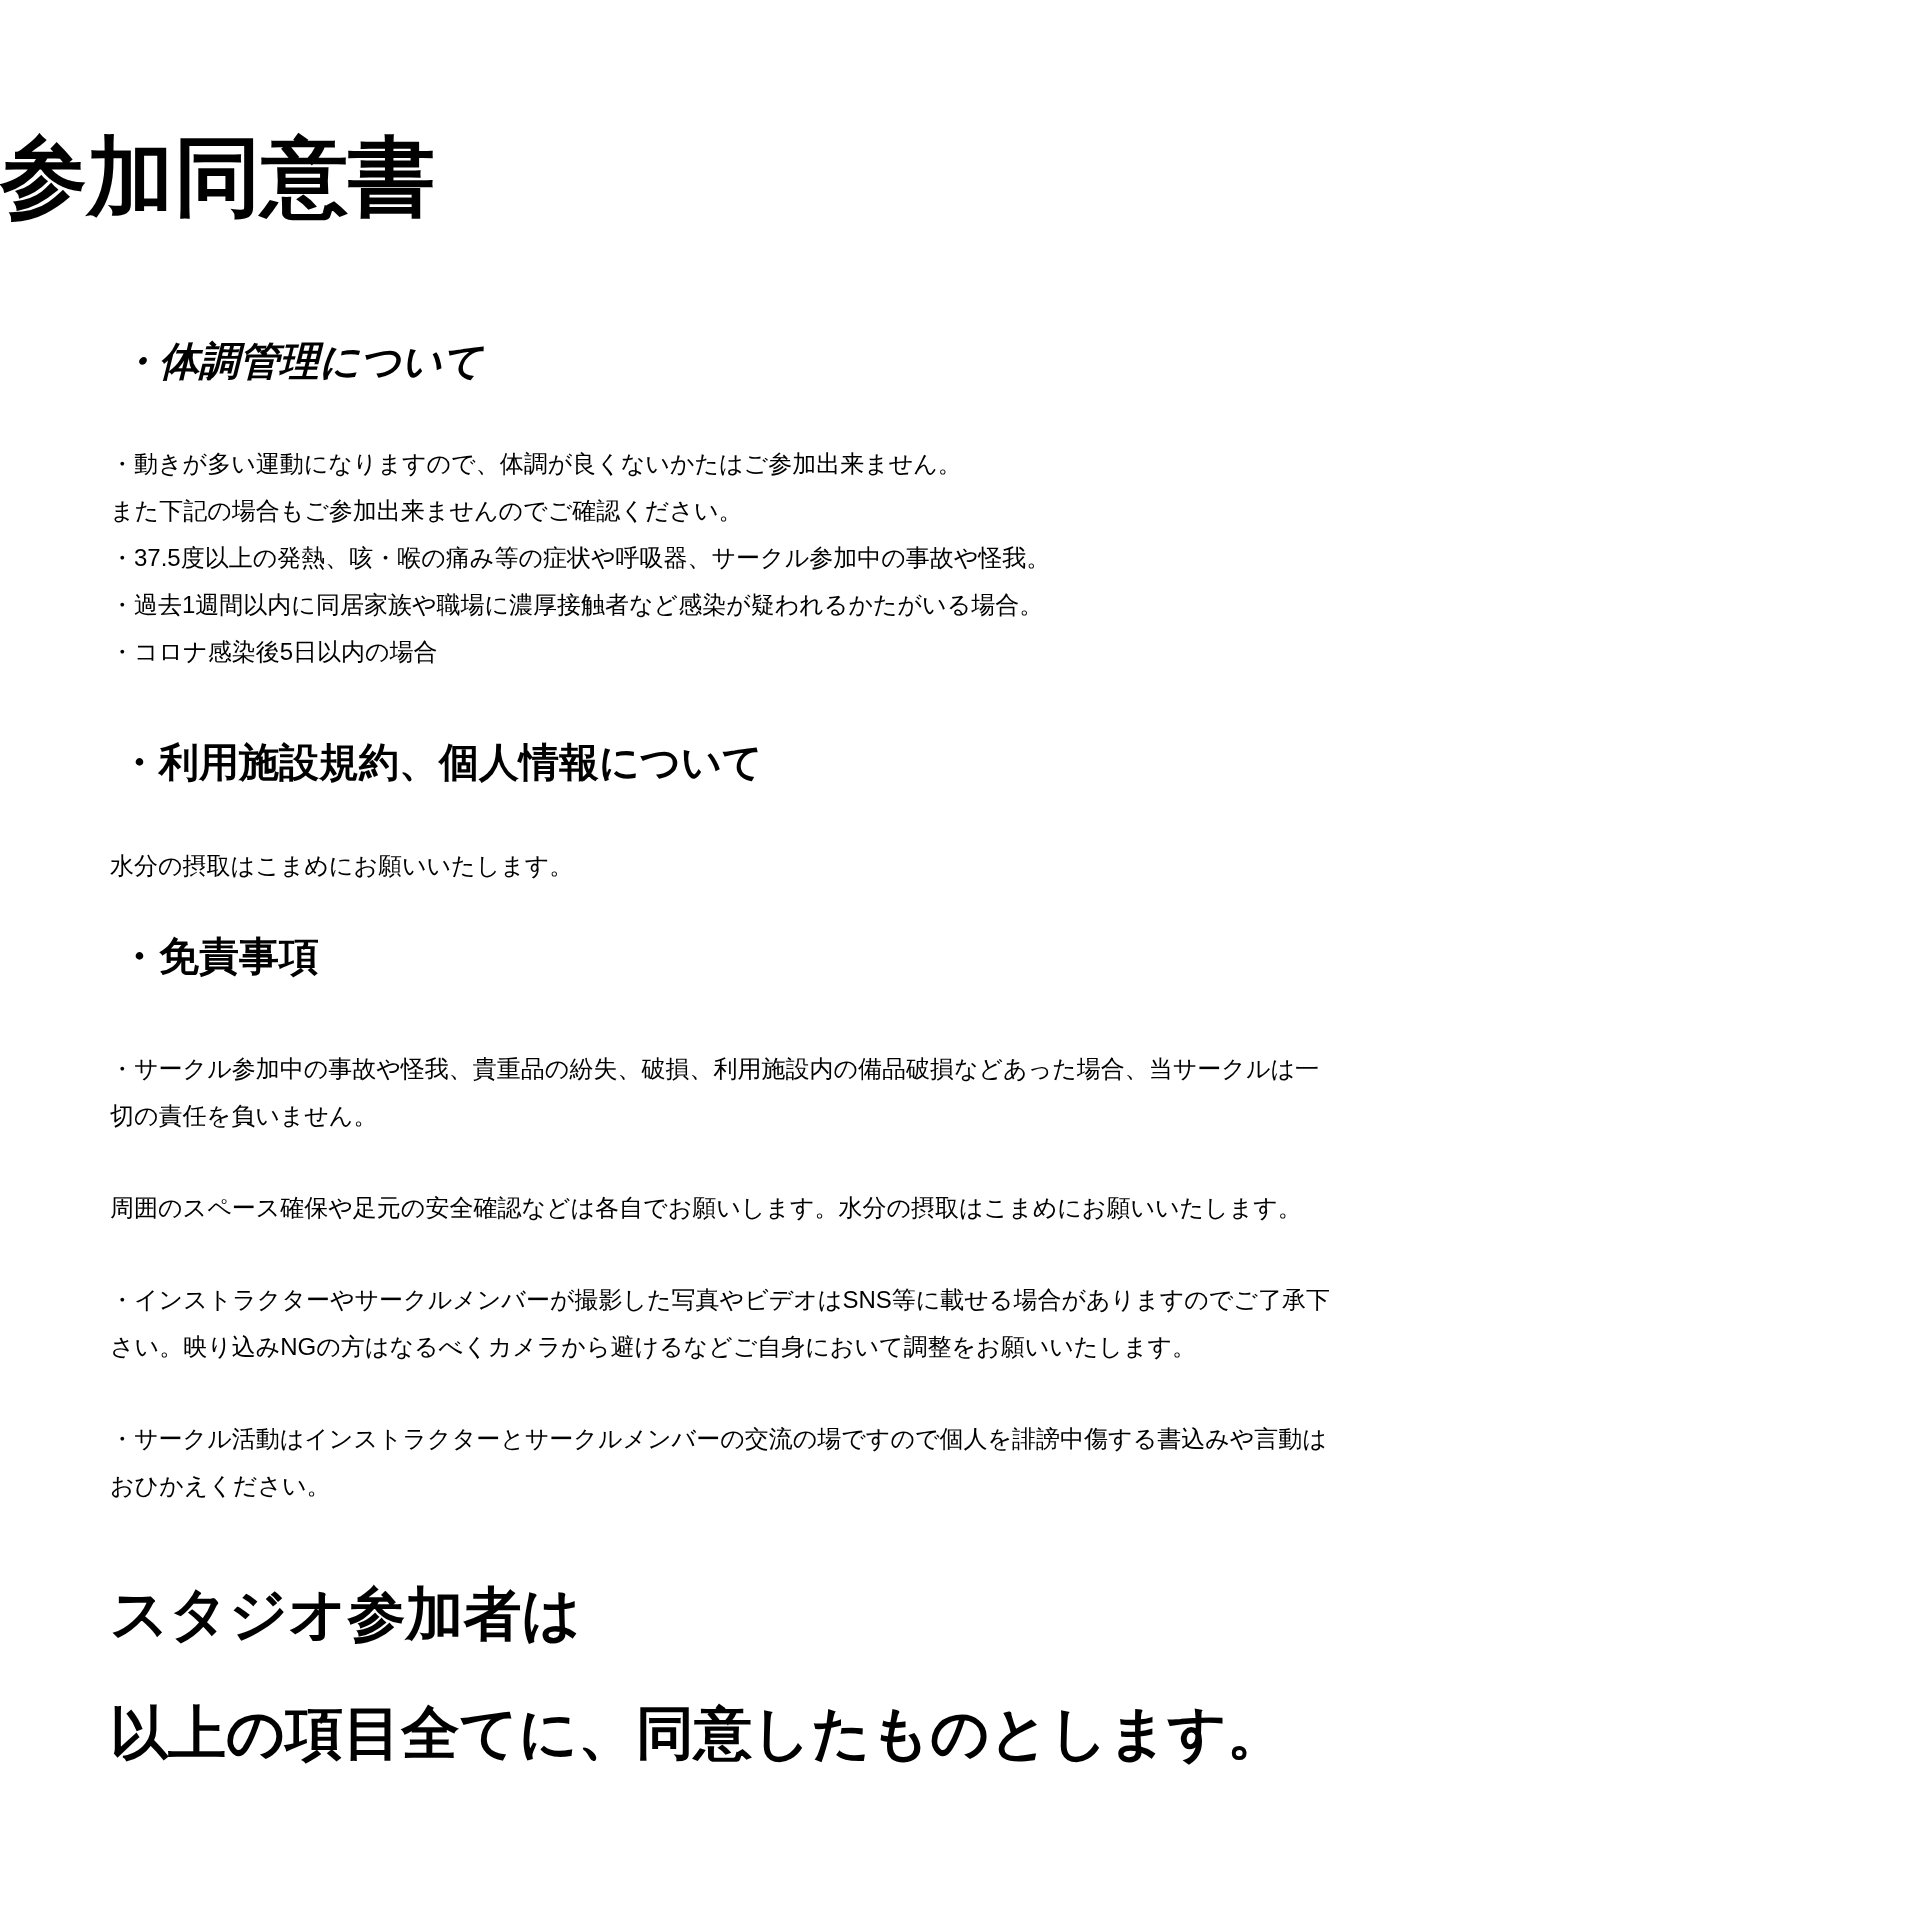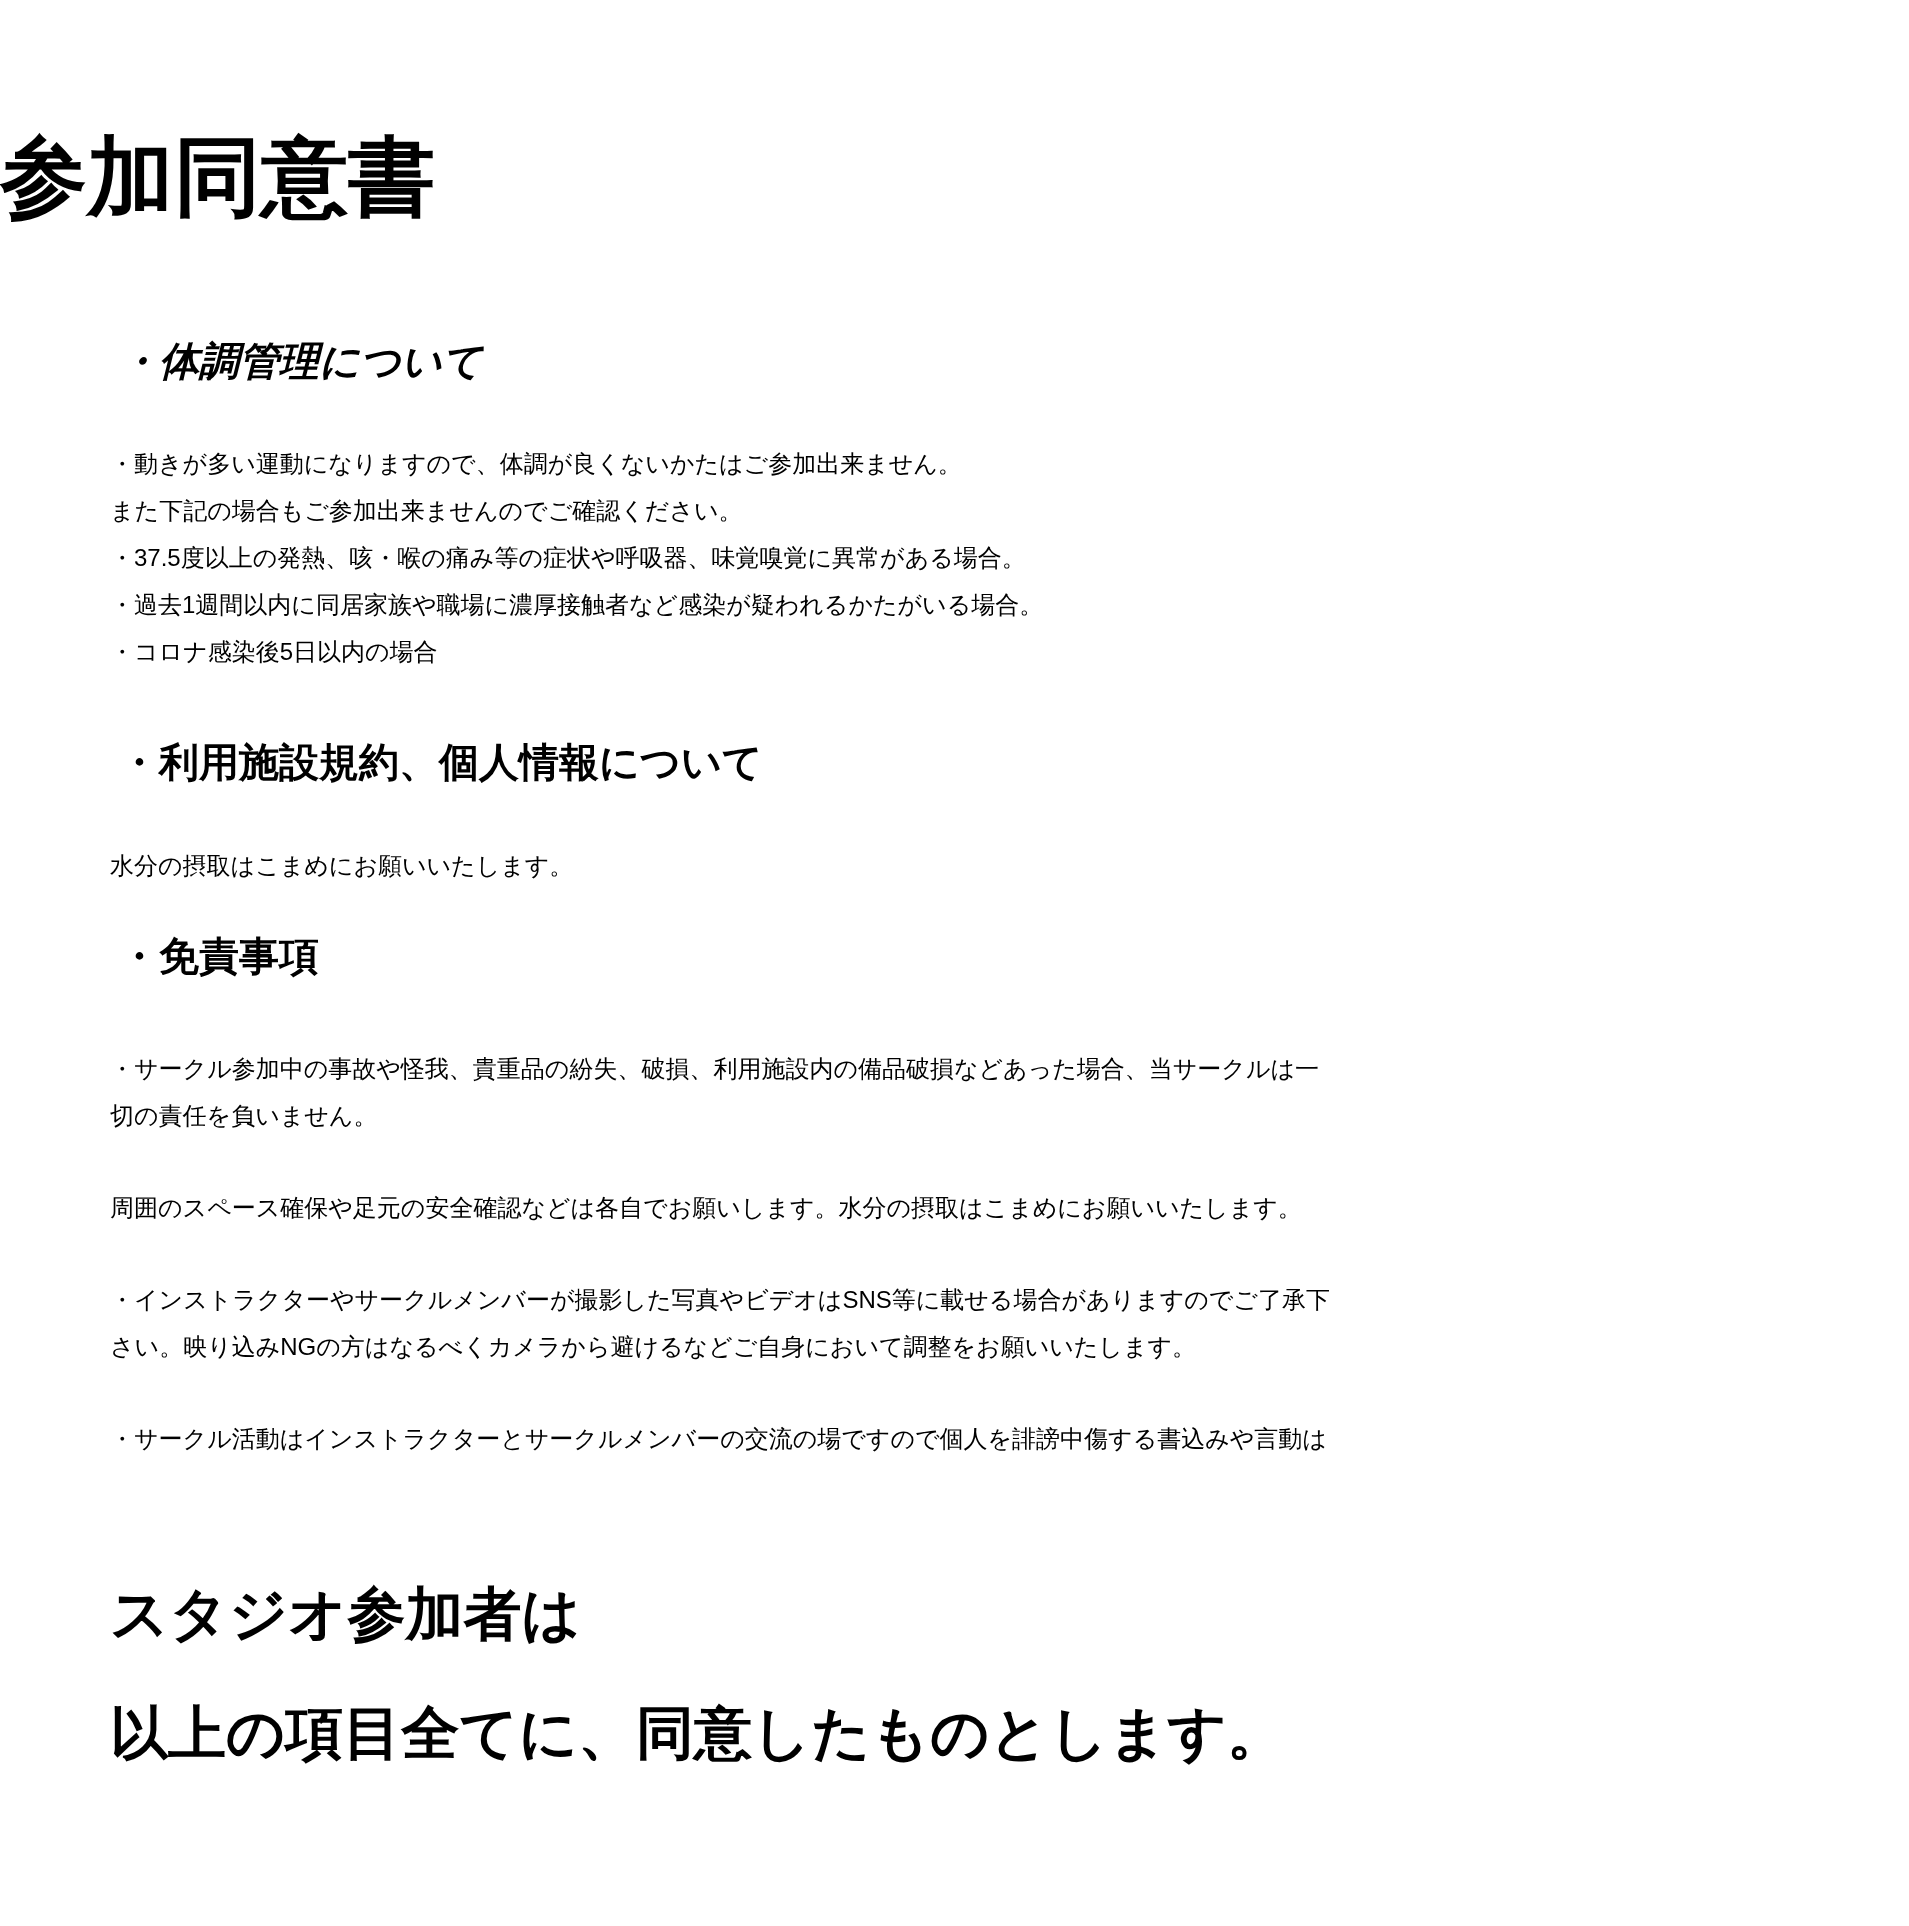--- a/index.html
+++ b/index.html
@@ -69,21 +69,21 @@
 <div class="page">
 
   <div class="doc-title">参加同意書</div>
 
   <div class="section-heading heading-1">・体調管理について</div>
   <div class="body-block body-1">
     <p>
       </p>
       <div>・動きが多い運動になりますので、体調が良くないかたはご参加出来ません。</div>
       <div>また下記の場合もご参加出来ませんのでご確認ください。</div>
-      <div>・37.5度以上の発熱、咳・喉の痛み等の症状や呼吸器、味覚嗅覚に異常がある場合。</div>
+      <div>・37.5度以上の発熱、咳・喉の痛み等の症状や呼吸器、サークル参加中の事故や怪我。</div>
       <div>・過去1週間以内に同居家族や職場に濃厚接触者など感染が疑われるかたがいる場合。</div>
       <div>・コロナ感染後5日以内の場合</div>
     <p></p>
   </div>
 
   <div class="section-heading heading-2">・利用施設規約、個人情報について</div>
   <div class="body-block body-2">
     <p>
       </p>
       <div>水分の摂取はこまめにお願いいたします。</div>
@@ -102,20 +102,21 @@
       <div>周囲のスペース確保や足元の安全確認などは各自でお願いします。水分の摂取はこまめにお願いいたします。</div>
     <p></p>
     <p>
       </p>
       <div>・インストラクターやサークルメンバーが撮影した写真やビデオはSNS等に載せる場合がありますのでご了承下</div>
       <div>さい。映り込みNGの方はなるべくカメラから避けるなどご自身において調整をお願いいたします。</div>
     <p></p>
     <p>
       </p>
       <div>・サークル活動はインストラクターとサークルメンバーの交流の場ですので個人を誹謗中傷する書込みや言動は</div>
+      <div>おひかえください。</div>
     <p></p>
   </div>
 
   <div class="agreement">
     <div>スタジオ参加者は</div>
     <div>以上の項目全てに、同意したものとします。</div>
   </div>
 
 </div>
 

